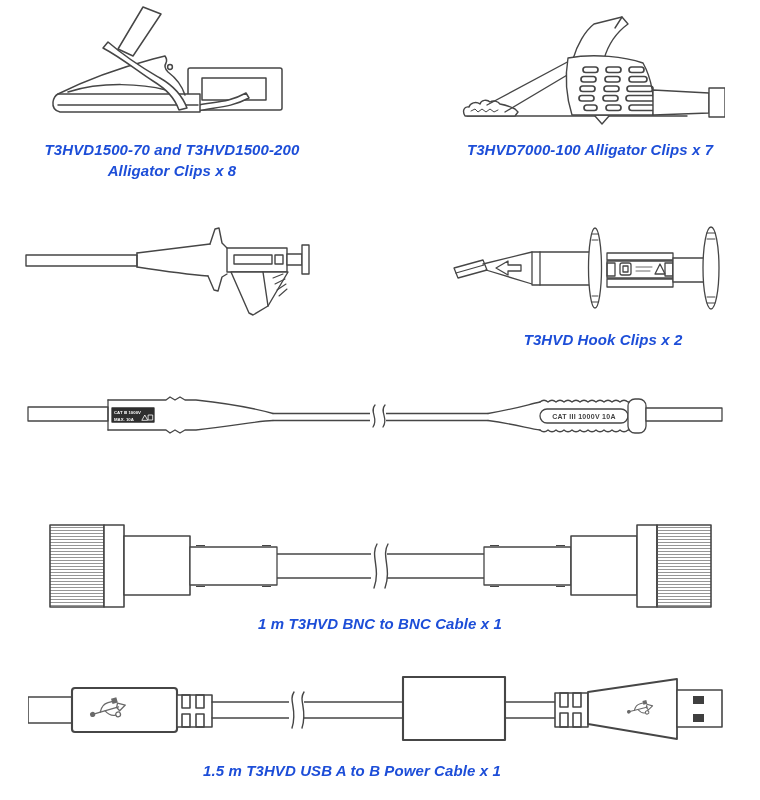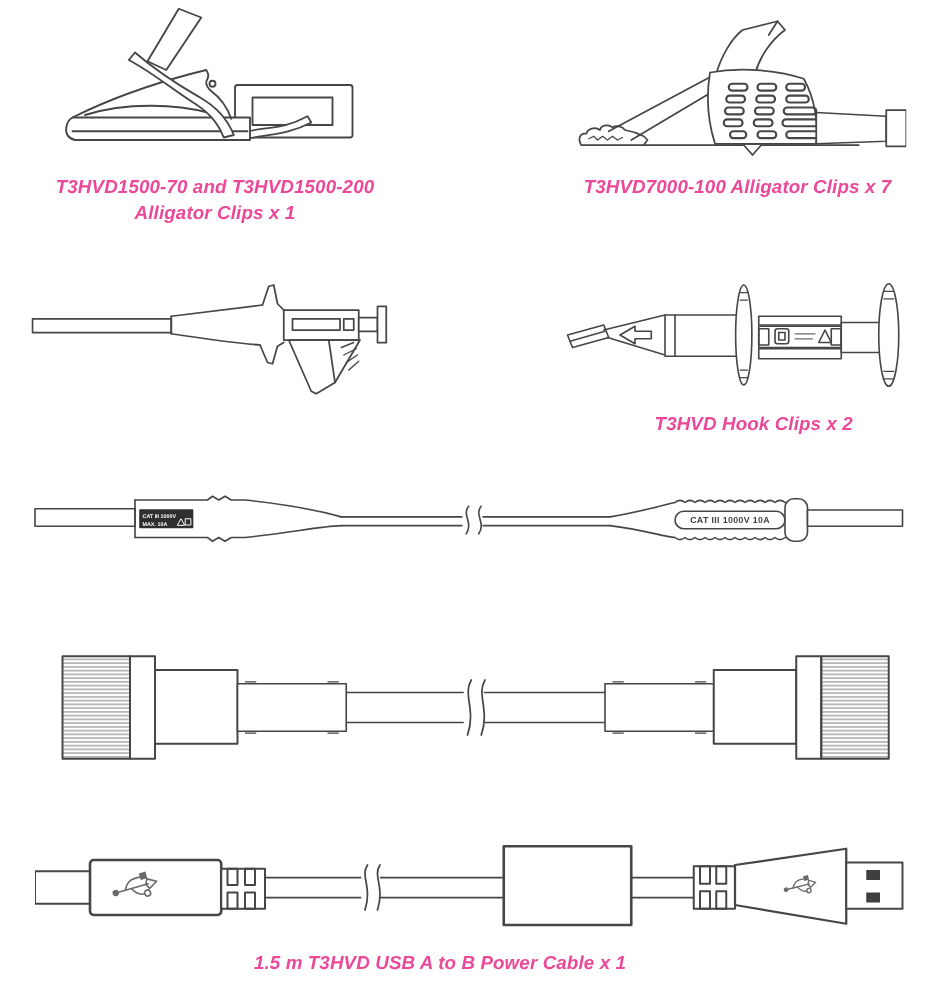--- a/index.html
+++ b/index.html
@@ -1,20 +1,20 @@
 <!DOCTYPE html>
 <html><head>
 <meta charset="utf-8">
 <style>
   html,body{margin:0;padding:0;background:#fff;}
   .page{position:relative;width:760px;height:800px;background:#ffffff;overflow:hidden;
         font-family:"Liberation Sans",sans-serif;}
   .fig-art{position:absolute;}
   .cap{position:absolute;text-align:center;font-style:italic;font-weight:bold;
-       font-size:15px;line-height:21px;color:#ec4899;letter-spacing:0.1px;}
+       font-size:15px;line-height:21px;color:#1d4ed8;letter-spacing:0.1px;}
   svg text{font-family:"Liberation Sans",sans-serif;}
 </style>
 </head>
 <body>
 
 <div class="page">
 
   <svg class="fig-art" style="left:48px;top:6px" width="240" height="122" viewBox="0 0 240 122">
     <g stroke="#464646" stroke-width="1.5" fill="none" stroke-linecap="round" stroke-linejoin="round">
 
@@ -30,21 +30,21 @@
       <path d="M20,86 C55,75 95,78 118,84"></path>
       <circle cx="122" cy="61" r="2.4"></circle>
 
       <path d="M60,36 C82,55 100,65 112,72 C126,80 134,89 139,102 L131,104 C126,91 118,83 105,75 C92,67 74,52 55,42 Z" fill="#fff"></path>
 
       <path d="M95,1 L113,8 L85,50 L70,43 Z" fill="#fff"></path>
     </g>
   </svg>
   <div class="cap" style="left:30px;top:139px;width:284px">
     <div>T3HVD1500-70 and T3HVD1500-200</div>
-    <div>Alligator Clips x 1</div>
+    <div>Alligator Clips x 8</div>
   </div>
 
   <svg class="fig-art" style="left:455px;top:12px" width="270" height="115" viewBox="0 0 270 115">
     <g stroke="#464646" stroke-width="1.4" fill="none" stroke-linecap="round" stroke-linejoin="round">
 
       <path d="M12,104 H232"></path>
 
       <path d="M10,104 C7,99 9,94 14,95 C15,91 21,89 25,92 C26,88 32,87 35,90 C38,88 43,89 45,92 C51,93 56,95 60,97 L63,100 L60,104 Z" fill="#fff"></path>
       <path d="M16,99 l4,-2 3,3 4,-3 4,3 4,-3 4,3 4,-2" stroke-width="1"></path>
 
@@ -234,20 +234,21 @@
           <path d="M442,22.5 h9"></path>
           <path d="M442,63.5 h9"></path>
           <path d="M508,22.5 h9"></path>
           <path d="M508,63.5 h9"></path>
         </g>
       <rect x="523" y="13" width="66" height="59" fill="#fff"></rect>
       <rect x="589" y="2" width="20" height="82" fill="#fff"></rect>
       <rect x="609" y="2" width="54" height="82" fill="url(#knurl)"></rect>
     </g>
   </svg>
+  <div class="cap" style="left:0;top:613px;width:760px">1 m T3HVD BNC to BNC Cable x 1</div>
 
   <svg class="fig-art" style="left:28px;top:675px" width="700" height="70" viewBox="0 0 700 70">
     <g stroke="#464646" stroke-width="1.6" fill="none" stroke-linecap="round" stroke-linejoin="round">
 
       <rect x="0" y="22" width="44" height="26" fill="#fff"></rect>
       <rect x="44" y="13" width="105" height="44" rx="3" fill="#fff" stroke-width="2.1"></rect>
 
       <g transform="translate(80,35) rotate(-16)" stroke="#6a6a6a" stroke-width="1.3">
         <circle cx="-16" cy="0" r="2.6" fill="#6a6a6a" stroke="none"></circle>
         <path d="M-16,0 H11"></path>

